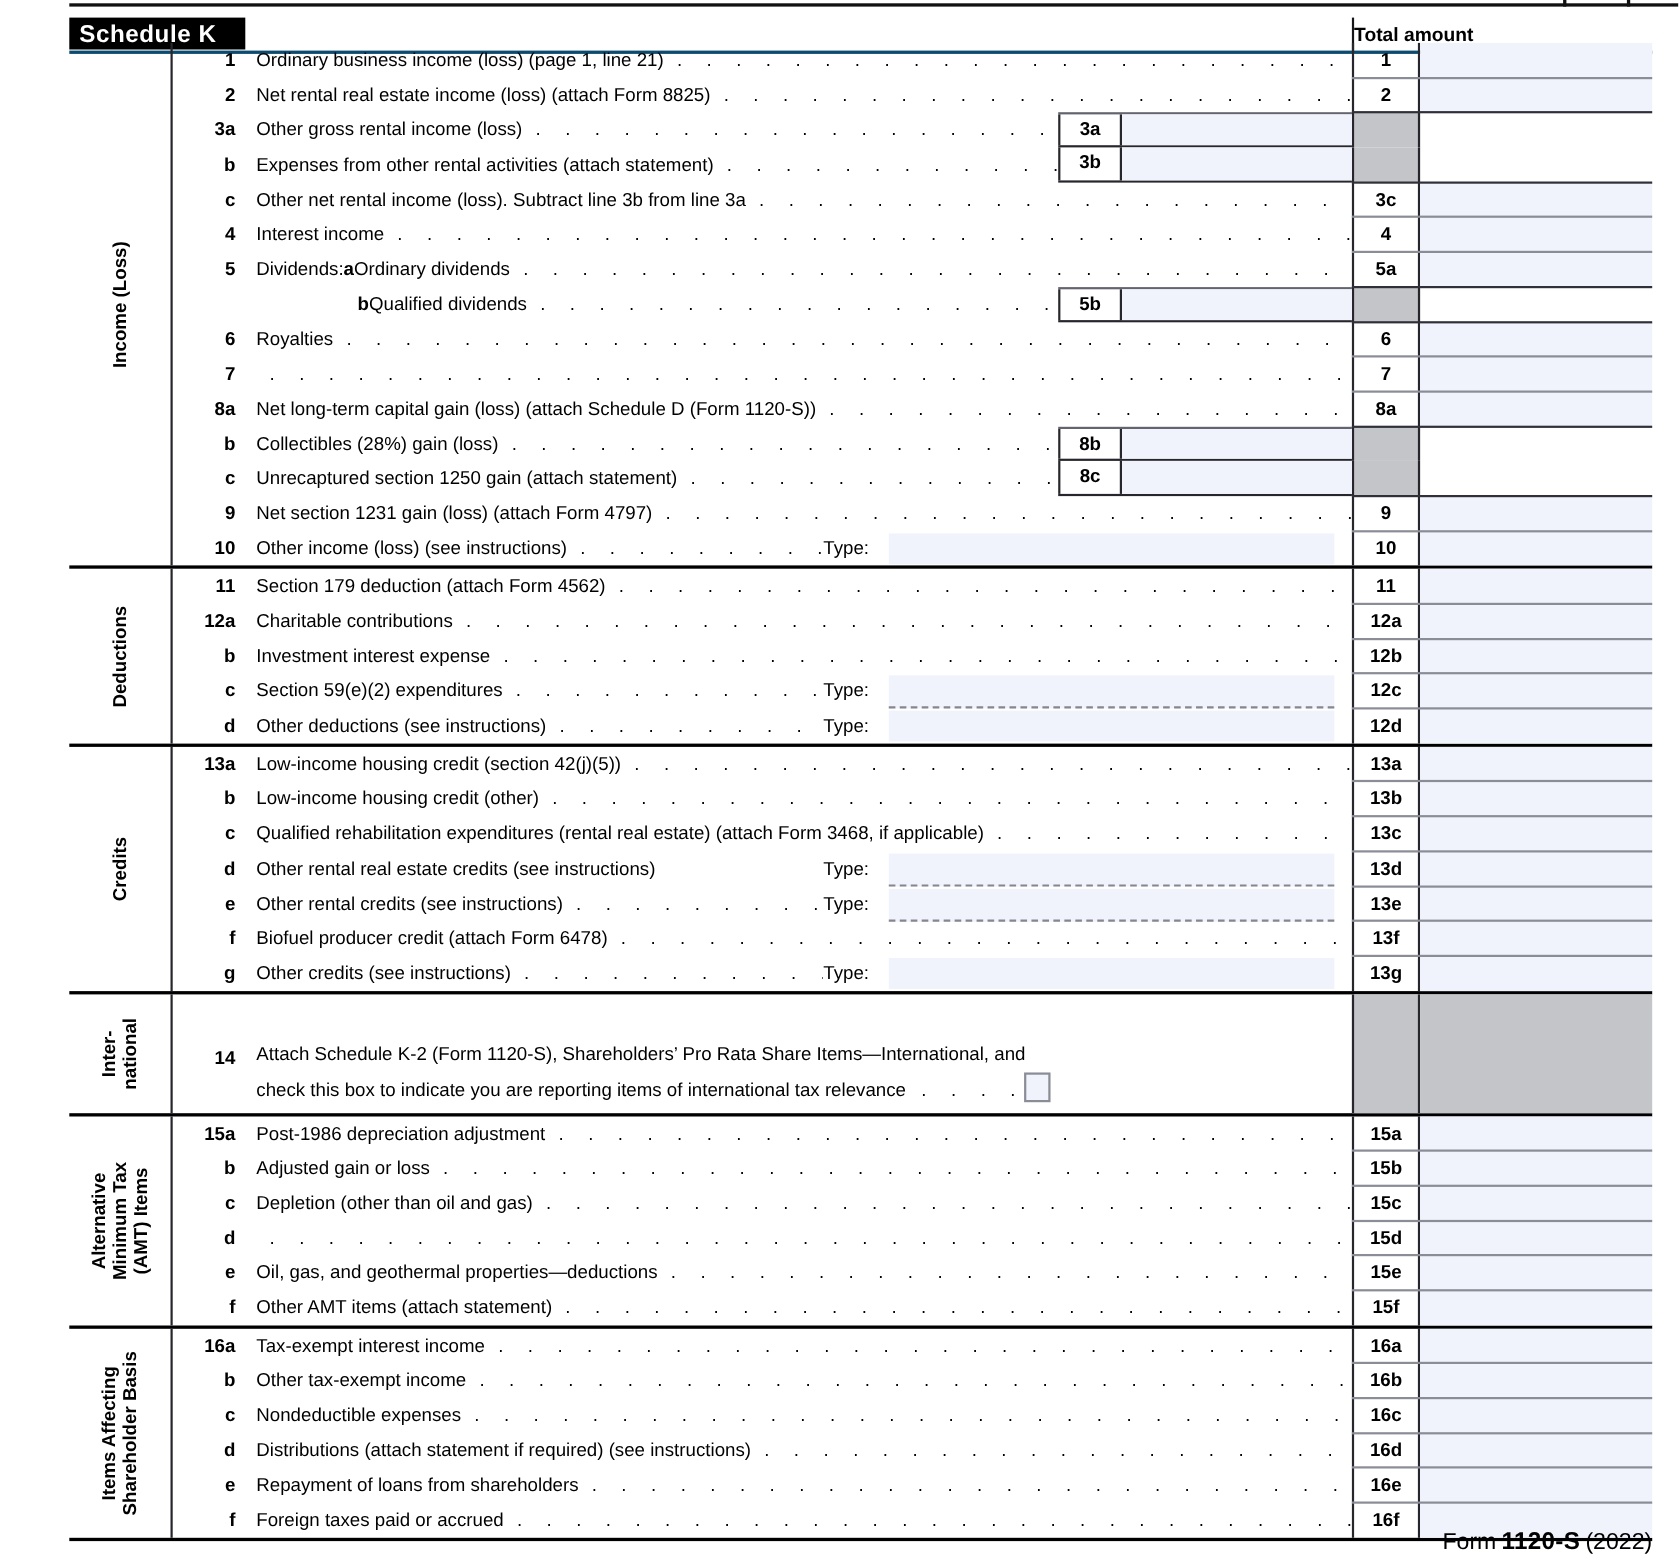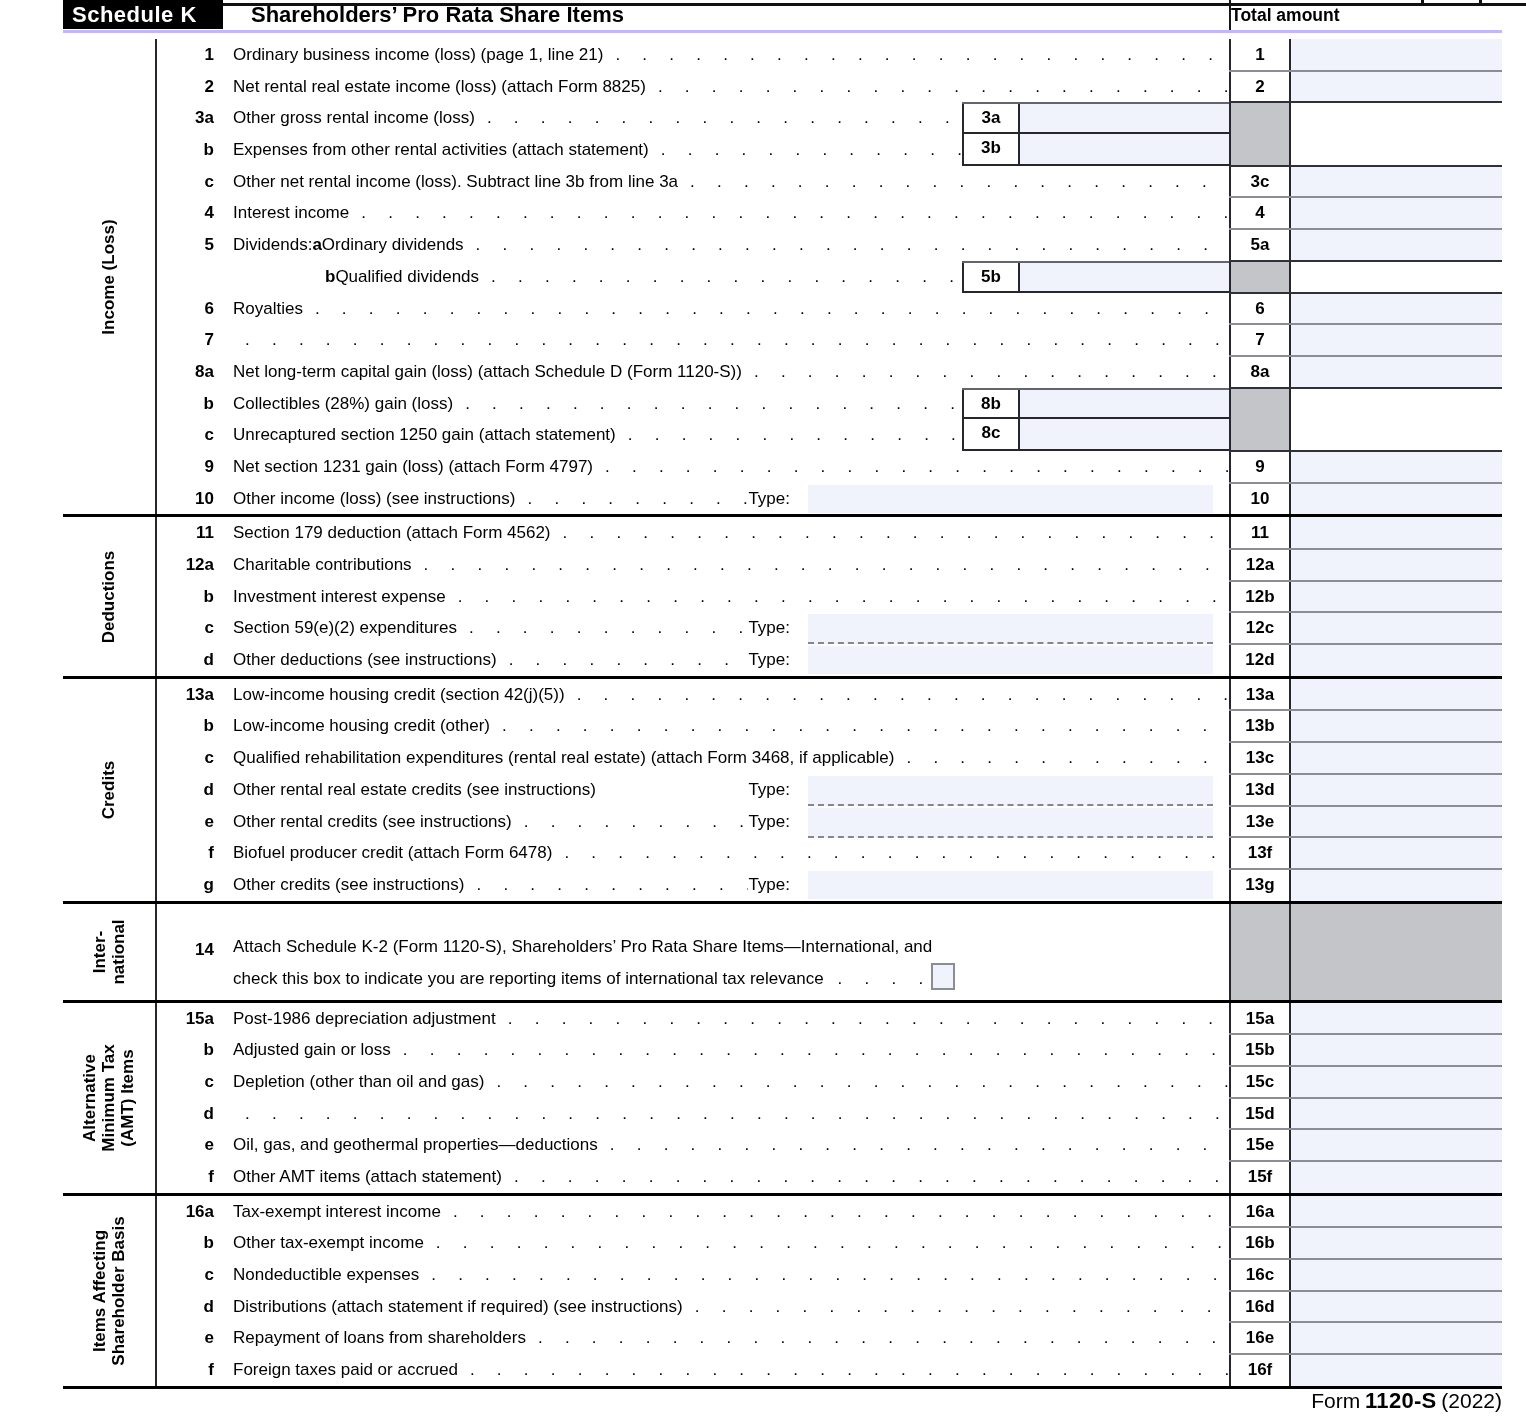--- a/index.html
+++ b/index.html
@@ -1,34 +1,34 @@
 <!DOCTYPE html>
 <html><head>
 <meta charset="utf-8">
 <style>
   html,body{margin:0;padding:0;background:#fff}
   .page{position:relative;width:1526px;height:1424px;background:#fff;overflow:hidden;
         font-family:"Liberation Sans","DejaVu Sans",sans-serif;font-size:17px;color:#000;
         --field:#f0f2fc;--gray:#c4c5c8;--dgray:#8a8c96;--ddark:#30303a;--dline:#26262c}
   .top-rule{position:absolute;left:63px;top:3px;width:1463px;height:3px;background:#111}
   .tick{position:absolute;top:0;width:3px;height:6px;background:#111}
-  .header-row{position:absolute;left:63px;top:0;width:1439px;height:30px;border-bottom:3px solid #c4b5fd}
+  .header-row{position:absolute;left:63px;top:16px;width:1439px;height:30px;border-bottom:3px solid #0c4a6e}
   .badge{position:absolute;left:0;top:0;width:160px;height:29px;background:#000;color:#fff;font-weight:bold;
          font-size:22px;line-height:29px;padding-left:9px;box-sizing:border-box;letter-spacing:.5px}
   .title{position:absolute;left:188px;top:0;font-weight:bold;font-size:22px;line-height:30px;white-space:nowrap}
   .hv{position:absolute;left:1166px;top:0;width:2px;height:30px;background:#15151a}
   .tah{position:absolute;left:1168px;top:0;width:271px;text-align:left;font-weight:bold;font-size:17.5px;line-height:30px}
   .sections{position:absolute;left:63px;top:39px;width:1439px}
   .section{display:flex;border-bottom:3px solid #000}
   .labelcell{flex:none;width:92px;border-right:2px solid var(--dline);position:relative}
   .vtext{position:absolute;top:50%;left:50%;transform:translate(-50%,-50%) rotate(-90deg);
          font-weight:bold;font-size:17px;text-align:center;line-height:1.12;white-space:pre-line}
   .rows{flex:1 1 auto;min-width:0}
   .row{display:flex;height:31.7px;position:relative}
-  .row.tall{height:96px}
+  .row.tall{height:108px}
   .ln{flex:none;width:57px;text-align:right;font-weight:bold;line-height:31.7px;white-space:nowrap}
   .desc{flex:1 1 auto;min-width:0;display:flex;margin-left:19px;position:relative}
   .desc span{line-height:31.7px;white-space:nowrap}
   .desc .b{font-weight:bold}
   .leader{flex:1 1 0;min-width:0;overflow:hidden;white-space:nowrap;line-height:31.7px;
           word-spacing:17.5px;padding-left:12px}
   .spacer{flex:1 1 0;min-width:0}
   .typelabel{flex:none;margin-right:18px}
   .typebox{flex:none;width:405px;height:28px;margin:2px 16px 0 0;background:var(--field);box-sizing:border-box}
   .typebox.dashed{border-bottom:2px dashed #86868f;height:30px}
@@ -59,21 +59,20 @@
 </head>
 <body>
 
 <div class="page" style="--field: #f0f2fc; --gray: #c4c5c8; --dgray: #8a8c96; --ddark: #30303a;">
   <div class="top-rule"></div>
   <span class="tick" style="left:1421px"></span>
   <span class="tick" style="left:1479px"></span>
 
   <div class="header-row">
     <div class="badge">Schedule K</div>
-    <div class="title">Shareholders’ Pro Rata Share Items</div>
     <div class="hv"></div>
     <div class="tah">Total amount</div>
   </div>
 
   <div class="sections" id="sections">
       <div class="section">
         <div class="labelcell">
           <div class="vtext" style="width: 475px;">Income (Loss)</div>
         </div>
         <div class="rows">

